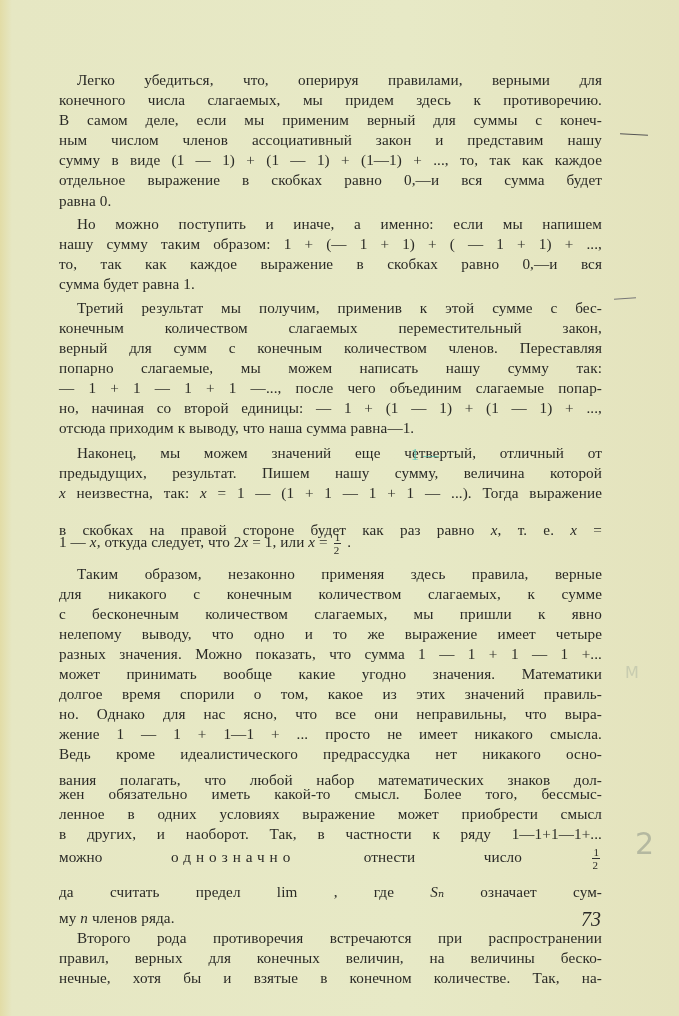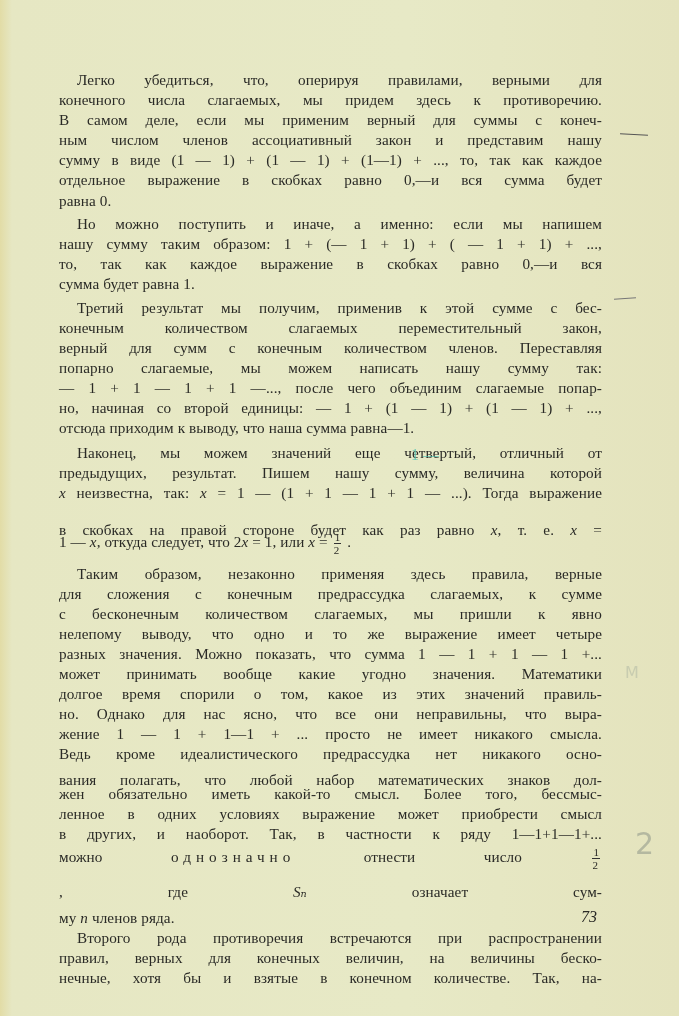--- a/index.html
+++ b/index.html
@@ -26,21 +26,21 @@
   .math i { font-style: italic; }
   .frac {
     display: inline-block; vertical-align: middle; text-align: center;
     font-size: 11px; line-height: 12px; margin: 0 2px;
   }
   .frac .num { display: block; border-bottom: 1px solid #333; padding: 0 1px; }
   .frac .den { display: block; }
   .frac.big { font-size: 13px; line-height: 15px; }
   .page-number {
     position: absolute; left: 581px; top: 908px;
-    font-style: italic; font-size: 16px;
+    font-style: italic; font-size: 20px;
   }
   .margin-mark { position: absolute; }
   .dash1 { left: 620px; top: 134px; width: 28px; height: 1px; background: #555; transform: rotate(3deg); }
   .dash2 { left: 614px; top: 298px; width: 22px; height: 1px; background: #777; transform: rotate(-4deg); }
   .pencil-m { left: 625px; top: 663px; color: #c8ccb0; font-size: 16px; font-family: "DejaVu Sans", sans-serif; }
   .pencil-2 { left: 635px; top: 826px; color: #b4b8a0; font-size: 30px; font-family: "DejaVu Sans", sans-serif; }
   .teal-mark { position: absolute; left: 411px; top: 446px; color: #4bbfb0; font-size: 16px; opacity: .75; }
 </style>
 </head>
 <body>
@@ -68,35 +68,35 @@
   <div class="line" style="top:328px">но, начиная со второй единицы: — 1 + (1 — 1) + (1 — 1) + ...,</div>
   <div class="line last" style="top:348px">отсюда приходим к выводу, что наша сумма равна—1.</div>
 
   <div class="line indent" style="top:373px">Наконец, мы можем значений еще четвертый, отличный от</div>
   <div class="line" style="top:393px">предыдущих, результат. Пишем нашу сумму, величина которой</div>
   <div class="line math" style="top:413px"><i>x</i><span> неизвестна, так: </span><i>x</i><span> = 1 — (1 + 1 — 1 + 1 — ...). Тогда выражение</span></div>
   <div class="line math" style="top:450px"><span>в скобках на правой стороне будет как раз равно </span><i>x</i><span>, т. е. </span><i>x</i><span> =</span></div>
   <div class="line last math" style="top:459px; height:26px; line-height:26px"><span>1 — </span><i>x</i><span>, откуда следует, что 2</span><i>x</i><span> = 1, или </span><i>x</i><span> = </span><span class="frac"><span class="num">1</span><span class="den">2</span></span><span> .</span></div>
 
   <div class="line indent" style="top:494px">Таким образом, незаконно применяя здесь правила, верные</div>
-  <div class="line" style="top:514px">для сложения с конечным предрассудка слагаемых, к сумме</div>
+  <div class="line" style="top:514px">для никакого с конечным количеством слагаемых, к сумме</div>
   <div class="line" style="top:534px">с бесконечным количеством слагаемых, мы пришли к явно</div>
   <div class="line" style="top:554px">нелепому выводу, что одно и то же выражение имеет четыре</div>
   <div class="line" style="top:574px">разных значения. Можно показать, что сумма 1 — 1 + 1 — 1 +...</div>
   <div class="line" style="top:594px">может принимать вообще какие угодно значения. Математики</div>
   <div class="line" style="top:614px">долгое время спорили о том, какое из этих значений правиль-</div>
   <div class="line" style="top:634px">но. Однако для нас ясно, что все они неправильны, что выра-</div>
   <div class="line" style="top:654px">жение 1 — 1 + 1—1 + ... просто не имеет никакого смысла.</div>
   <div class="line" style="top:674px">Ведь кроме идеалистического предрассудка нет никакого осно-</div>
   <div class="line" style="top:700px">вания полагать, что любой набор математических знаков дол-</div>
   <div class="line" style="top:714px">жен обязательно иметь какой-то смысл. Более того, бессмыс-</div>
   <div class="line" style="top:734px">ленное в одних условиях выражение может приобрести смысл</div>
   <div class="line" style="top:754px">в других, и наоборот. Так, в частности к ряду 1—1+1—1+...</div>
   <div class="line math" style="top:774px; height:26px; line-height:26px"><span>можно </span><span style="letter-spacing:5px">однозначно</span><span> отнести число </span><span class="frac"><span class="num">1</span><span class="den">2</span></span></div>
-  <div class="line math" style="top:806px; height:32px; line-height:32px"><span>, где </span><i>Sₙ</i><span> означает сум-</span></div>
+  <div class="line math" style="top:806px; height:32px; line-height:32px"><span>да считать предел lim </span><span>, где </span><i>Sₙ</i><span> означает сум-</span></div>
   <div class="line last math" style="top:838px"><span>му </span><i>n</i><span> членов ряда.</span></div>
 
   <div class="line indent" style="top:858px">Второго рода противоречия встречаются при распространении</div>
   <div class="line" style="top:878px">правил, верных для конечных величин, на величины беско-</div>
   <div class="line" style="top:898px">нечные, хотя бы и взятые в конечном количестве. Так, на-</div>
 </div>
 
 <div class="page-number">73</div>
 
 <div class="margin-mark dash1"></div>

